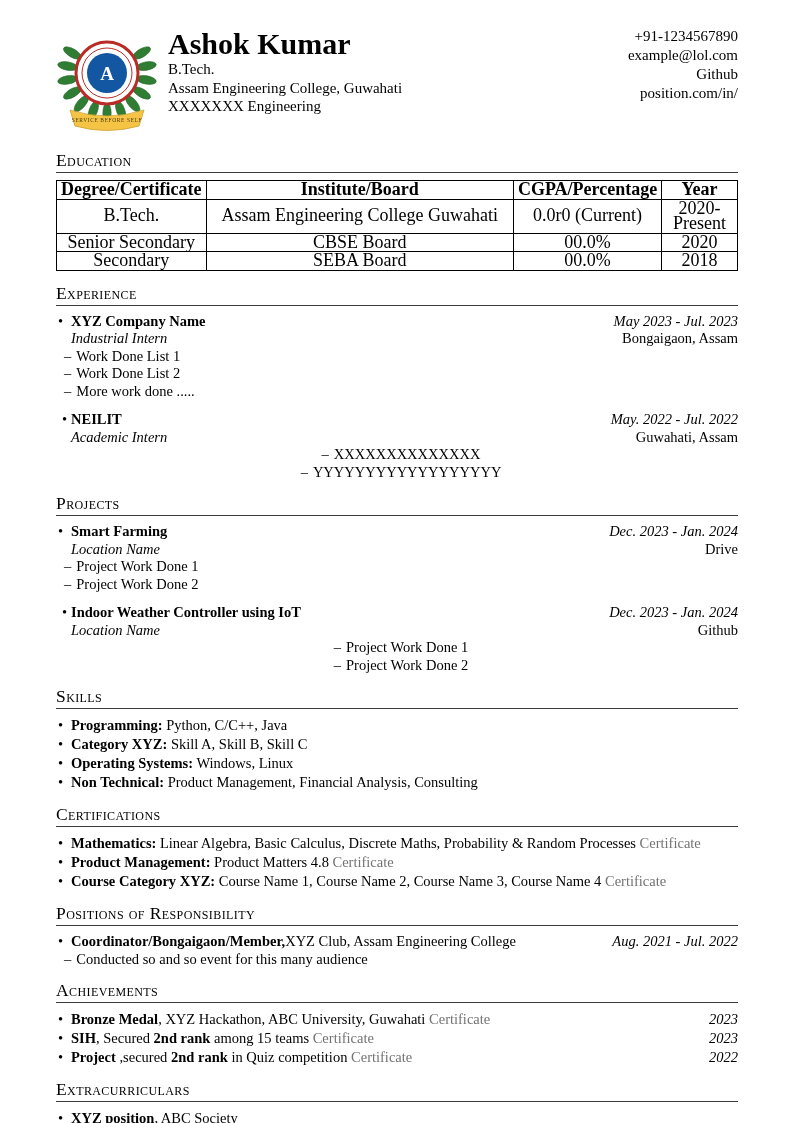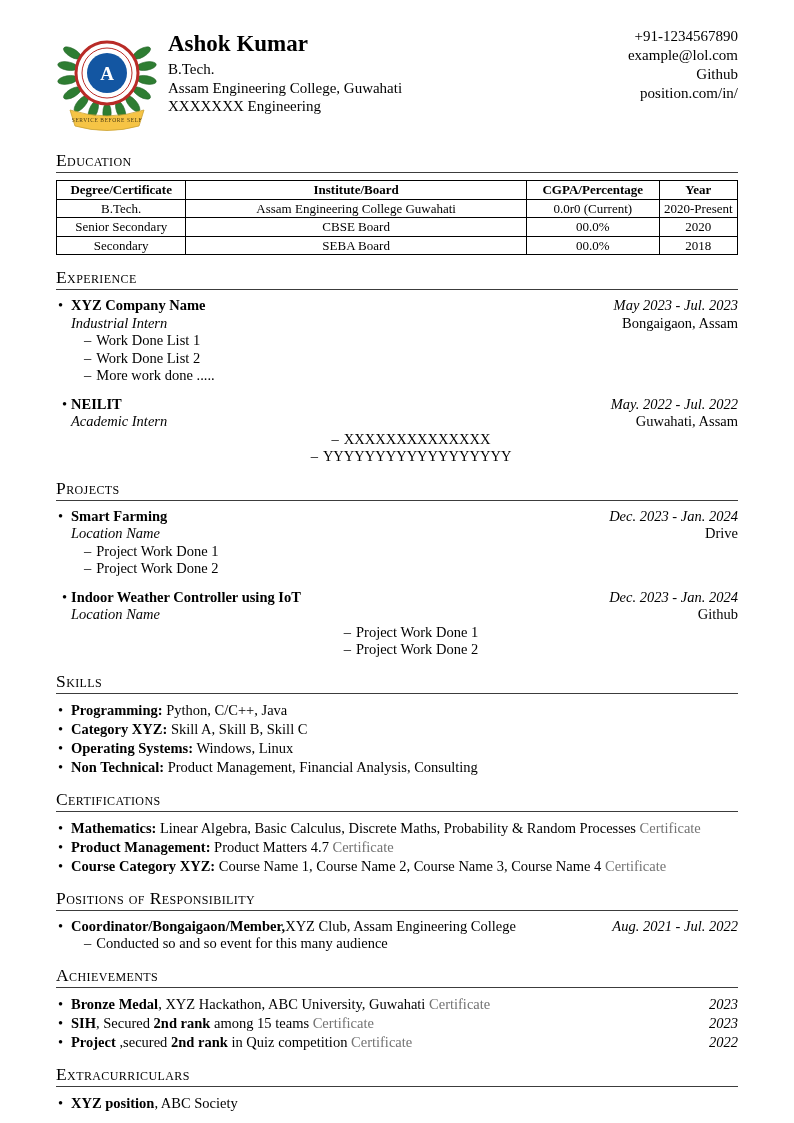--- a/index.html
+++ b/index.html
@@ -4,41 +4,41 @@
 <style>
   * { margin:0; padding:0; box-sizing:border-box; }
   html,body { width:794px; height:1123px; }
   body { background:#fff; color:#000; font-family:"Liberation Serif", serif; font-size:14.5px; overflow:hidden; }
   .page { width:794px; height:1123px; padding:24px 56px 0 56px; }
 
   
   .header { display:flex; align-items:flex-start; }
   .logo { flex:0 0 102px; }
   .idblock { margin-left:10px; }
-  .name { font-size:23px; font-weight:bold; line-height:27px; margin-top:6px; margin-bottom:3px; }
+  .name { font-size:30px; font-weight:bold; line-height:27px; margin-top:6px; margin-bottom:3px; }
   .idline { font-size:15px; line-height:18.5px; }
   .contact { margin-left:auto; text-align:right; font-size:15px; line-height:19px; margin-top:3px; }
 
   
   .sec { margin-top:12px; }
   .sec-title { font-variant:small-caps; font-size:17.5px; letter-spacing:.4px; line-height:20px; }
   .rule { border-top:1.2px solid #3c3c3c; margin-top:2px; margin-bottom:7px; }
 
   
-  table { width:100%; border-collapse:collapse; font-size:13px; margin-top:1px; }
+  table { width:100%; border-collapse:collapse; font-size:18px; margin-top:1px; }
   th,td { border:1px solid #000; text-align:center; padding:1px 4px; line-height:15.5px; }
   th { font-weight:bold; }
 
   
   .entry { margin-bottom:11px; }
   .entry:last-child { margin-bottom:0;text-align:center; }
   .erow { display:flex; justify-content:space-between; align-items:baseline; line-height:17.5px; }
   .mk { display:inline-block; width:15px; padding-left:2px; }
   .ind { padding-left:15px; }
-  .sub { padding-left:8px; line-height:17.5px;margin-left:20px; }
+  .sub { padding-left:8px; line-height:17.5px; }
   .dash { margin-right:5px; }
   .b { font-weight:bold; }
   .i { font-style:italic; }
   .link { color:#737373; cursor:pointer; }
   .lline { line-height:19px; }
 </style>
 </head>
 <body>
 
 <div class="page">
@@ -191,21 +191,21 @@
     <div class="lline"><span class="mk">•</span><span class="b">Programming:</span><span> Python, C/C++, Java</span></div>
     <div class="lline"><span class="mk">•</span><span class="b">Category XYZ:</span><span> Skill A, Skill B, Skill C</span></div>
     <div class="lline"><span class="mk">•</span><span class="b">Operating Systems:</span><span> Windows, Linux</span></div>
     <div class="lline"><span class="mk">•</span><span class="b">Non Technical:</span><span> Product Management, Financial Analysis, Consulting</span></div>
   </div>
 
   <div class="sec">
     <div class="sec-title">Certifications</div>
     <div class="rule"></div>
     <div class="lline"><span class="mk">•</span><span class="b">Mathematics:</span><span> Linear Algebra, Basic Calculus, Discrete Maths, Probability &amp; Random Processes </span><span class="link">Certificate</span></div>
-    <div class="lline"><span class="mk">•</span><span class="b">Product Management:</span><span> Product Matters 4.7 </span><span class="link">Certificate</span></div>
+    <div class="lline"><span class="mk">•</span><span class="b">Product Management:</span><span> Product Matters 4.8 </span><span class="link">Certificate</span></div>
     <div class="lline"><span class="mk">•</span><span class="b">Course Category XYZ:</span><span> Course Name 1, Course Name 2, Course Name 3, Course Name 4 </span><span class="link">Certificate</span></div>
   </div>
 
   <div class="sec">
     <div class="sec-title">Positions of Responsibility</div>
     <div class="rule"></div>
     <div class="erow">
       <div><span class="mk">•</span><span class="b">Coordinator/Bongaigaon/Member,</span><span>XYZ Club, Assam Engineering College</span></div>
       <div class="i">Aug. 2021 - Jul. 2022</div>
     </div>

